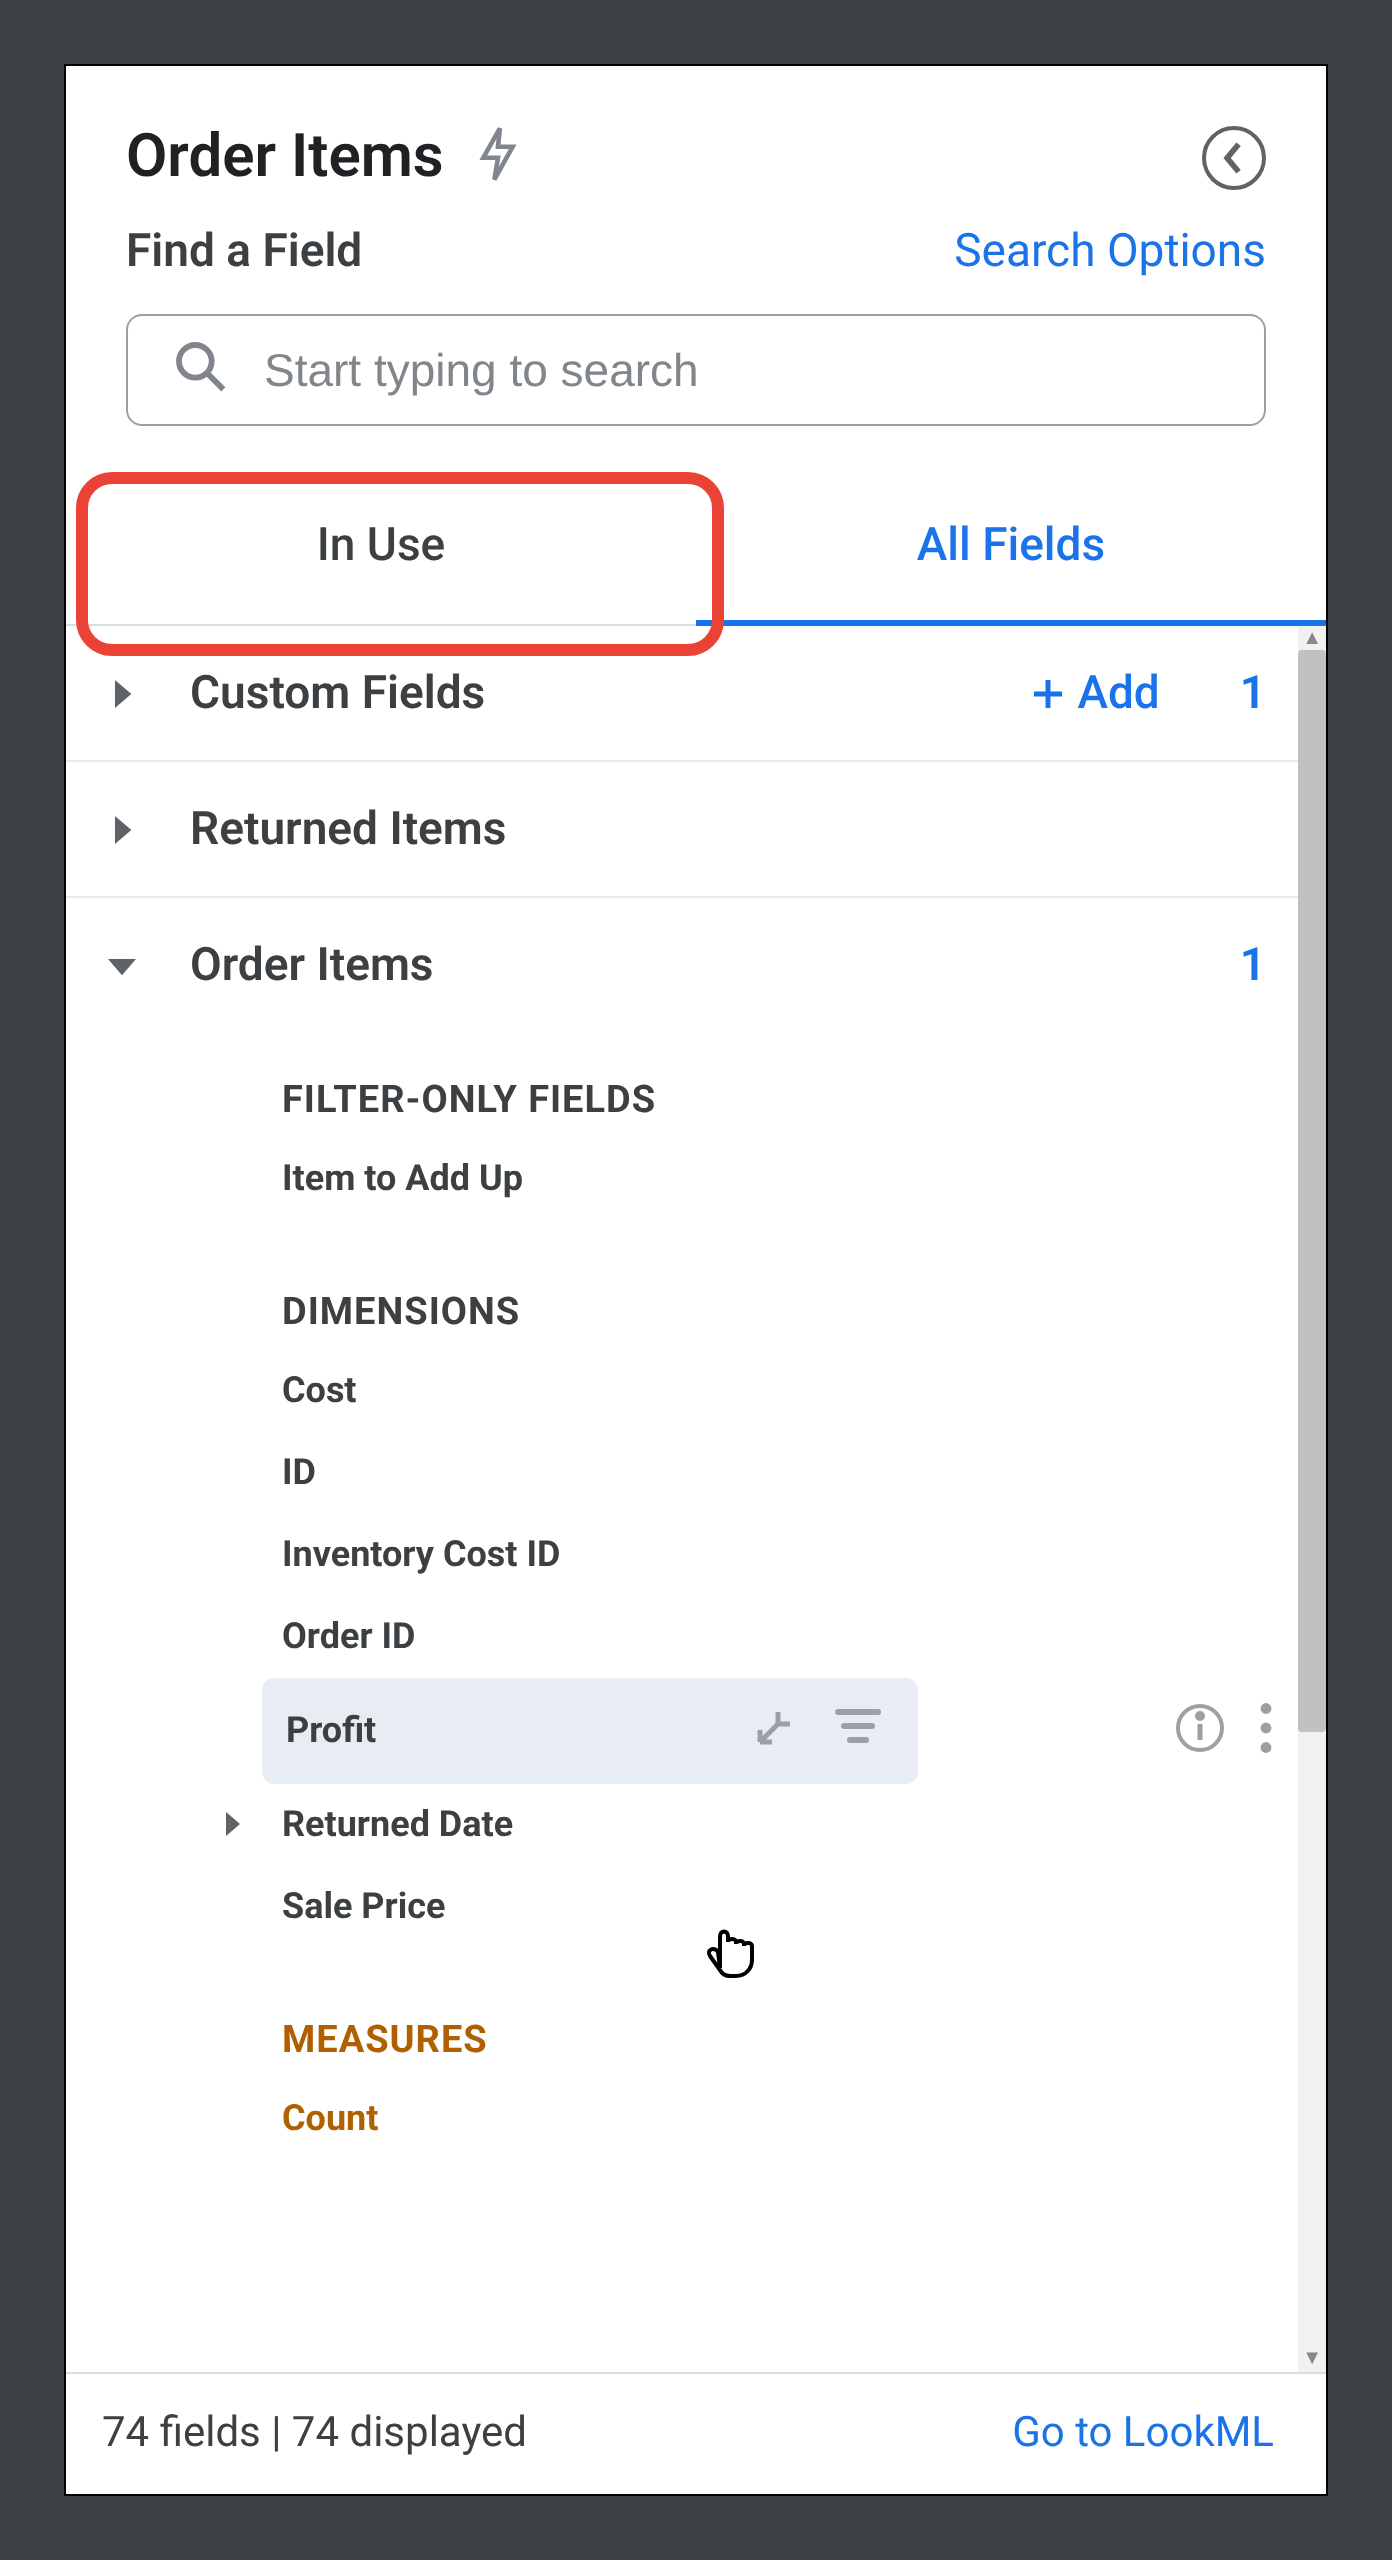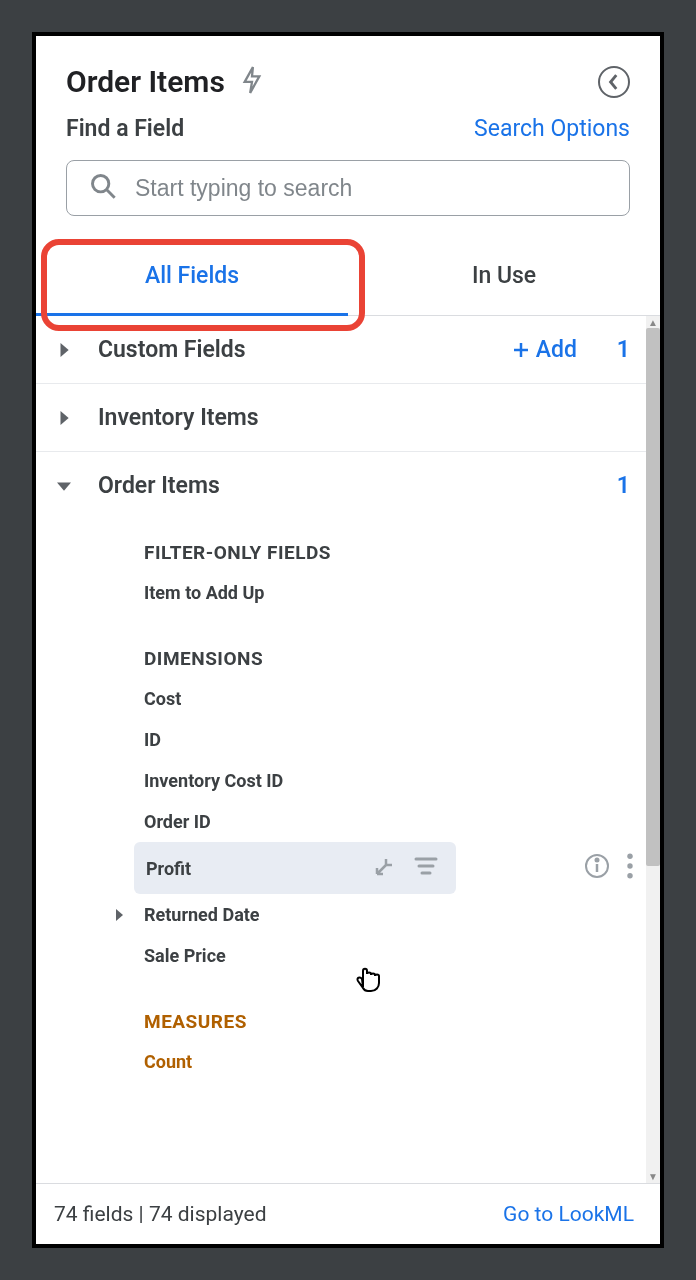--- a/index.html
+++ b/index.html
@@ -6,21 +6,21 @@
     body {
       background: #3c4043;
       font-family: -apple-system, BlinkMacSystemFont, "Segoe UI", Roboto, Arial, sans-serif;
       width: 696px;
       height: 1280px;
       padding: 32px;
       overflow: hidden;
     }
     .panel {
       background: #fff;
-      border: 4px solid #000000;
+      border: 1px solid #000000;
       width: 100%;
       height: 100%;
       display: flex;
       flex-direction: column;
       position: relative;
     }
     .header {
       display: flex;
       align-items: center;
       justify-content: space-between;
@@ -130,25 +130,25 @@
             <circle cx="10" cy="10" r="7"></circle>
             <line x1="15" y1="15" x2="22" y2="22"></line>
           </svg>
       </span>
       <input class="search-input" placeholder="Start typing to search" style="">
     </div>
   </div>
 
   <div class="tabs">
     <div class="tab-active-highlight"></div>
+    <div class="tab inactive">
+      <span>In Use</span>
+    </div>
     <div class="tab active">
       <span>All Fields</span>
-    </div>
-    <div class="tab inactive">
-      <span>In Use</span>
     </div>
   </div>
 
   <div class="field-list">
 
     <div class="section-row">
       <span class="chevron">
         <svg width="12" height="14" viewBox="0 0 10 12" fill="currentColor">
             <path d="M2 0 L9 6 L2 12 Z"></path>
           </svg>
@@ -163,21 +163,21 @@
       </span>
       <span class="count-badge">1</span>
     </div>
 
     <div class="section-row">
       <span class="chevron">
         <svg width="12" height="14" viewBox="0 0 10 12" fill="currentColor">
             <path d="M2 0 L9 6 L2 12 Z"></path>
           </svg>
       </span>
-      <span class="section-title">Inventory Items</span>
+      <span class="section-title">Returned Items</span>
     </div>
 
     <div class="section-row" style="border-bottom:none;">
       <span class="chevron">
         <svg width="14" height="12" viewBox="0 0 12 10" fill="currentColor">
             <path d="M0 2 L6 9 L12 2 Z"></path>
           </svg>
       </span>
       <span class="section-title">Order Items</span>
       <span class="count-badge">1</span>

